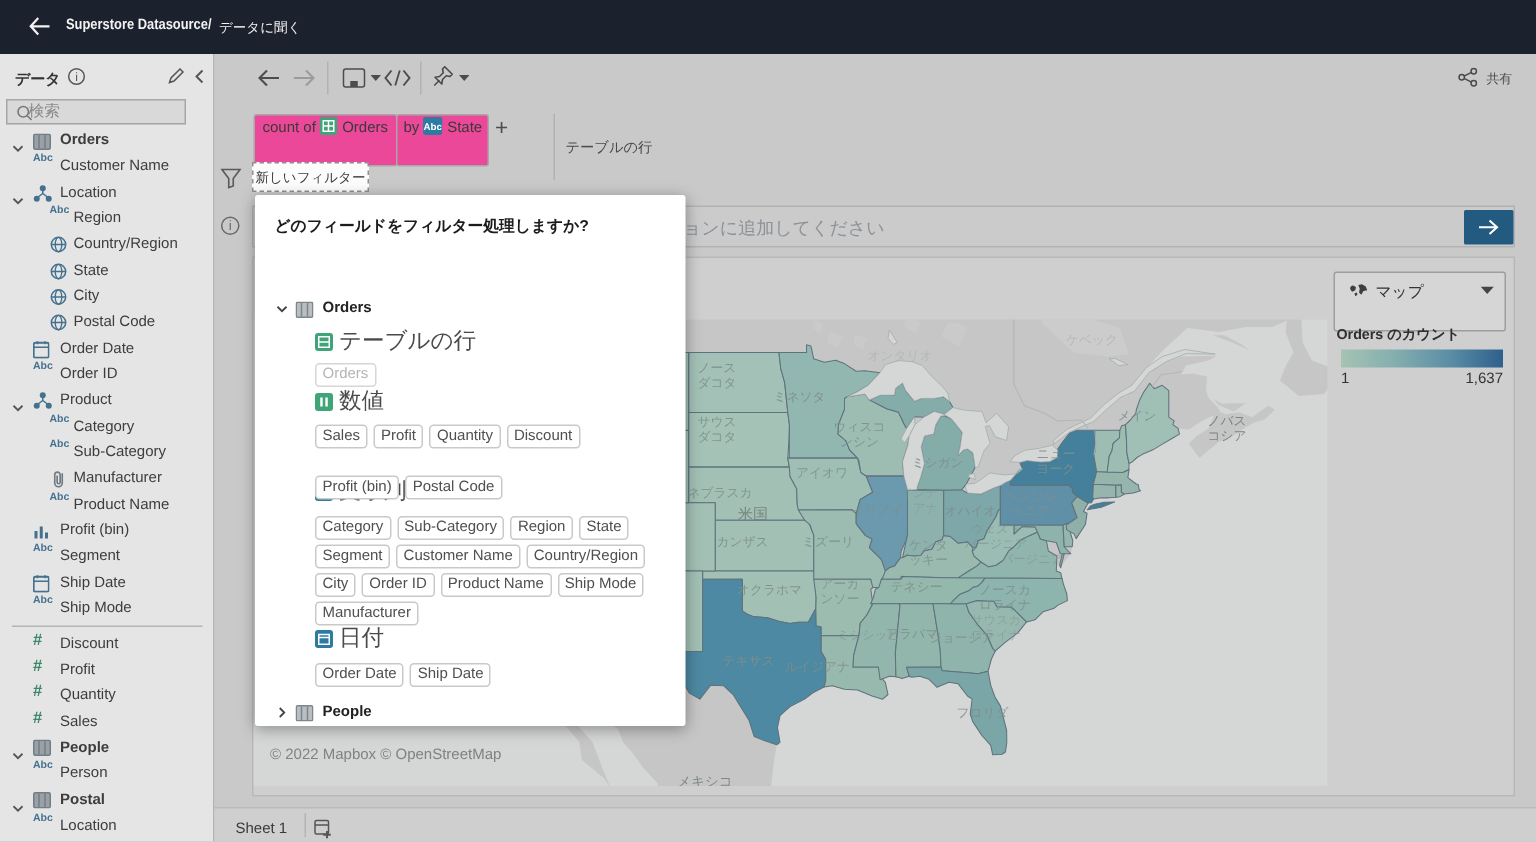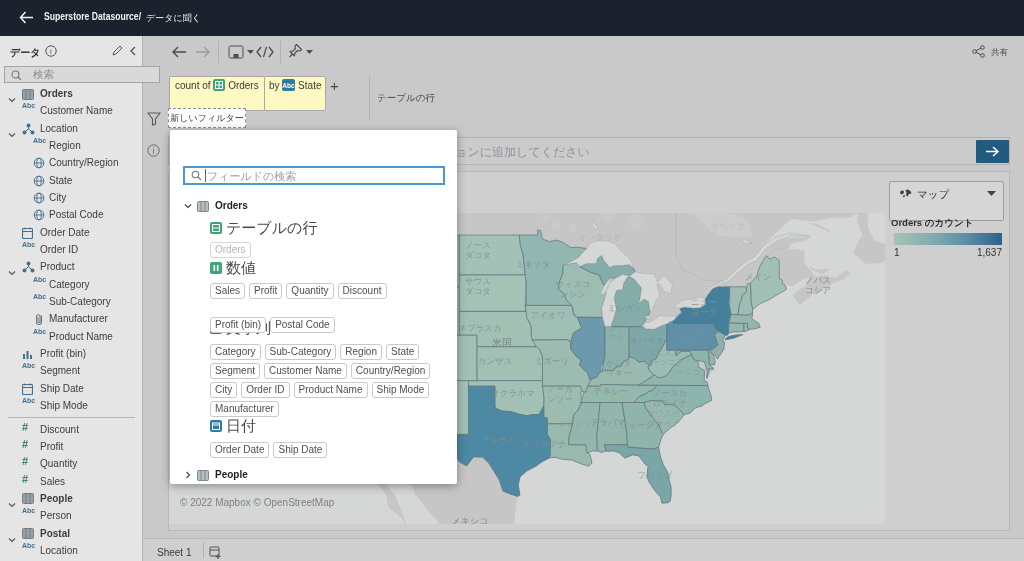--- a/index.html
+++ b/index.html
@@ -4,26 +4,26 @@
 *{margin:0;padding:0;box-sizing:border-box;font-family:"Liberation Sans",sans-serif}
 html,body{width:1024px;height:561px;overflow:hidden;background:#c9c9c9;position:relative}
 .abs{position:absolute}
 
 #nav{position:absolute;left:0;top:0;width:1024px;height:36px;background:#1b212d;color:#f2f2f2}
 #nav .t1{position:absolute;left:44px;top:11px;font-size:10px;font-weight:bold;transform:scaleX(0.86);transform-origin:left center;white-space:nowrap}
 #nav .t2{position:absolute;left:146px;top:12px;font-size:9px;white-space:nowrap}
 
 #side{position:absolute;left:0;top:36px;width:143px;height:525px;background:#e5e5e5;border-right:1px solid #b3b3b3}
 #side .hdr{position:absolute;left:10px;top:10px;font-size:10px;font-weight:bold;color:#333}
-#sbox{position:absolute;left:4px;top:30px;width:156px;height:17px;background:#d9d9d9;border:1px solid #a6a6a6;font-size:10.5px;color:#8a8a8a;line-height:15px;padding-left:28px}
+#sbox{position:absolute;left:4px;top:30px;width:120px;height:17px;background:#d9d9d9;border:1px solid #a6a6a6;font-size:10.5px;color:#8a8a8a;line-height:15px;padding-left:14px}
 
 .tico{position:absolute;color:#4c4c4c}
 .vsep{position:absolute;width:1px;background:#b2b2b2}
 
-.qpill{position:absolute;height:35px;background:#fef9c3;border:1px solid #a8a8a8;border-radius:2px;font-size:10px;color:#3a3a3a;line-height:17px;padding:0 5px;white-space:nowrap}
+.qpill{position:absolute;height:35px;background:#ec4899;border:1px solid #a8a8a8;border-radius:2px;font-size:10px;color:#3a3a3a;line-height:17px;padding:0 5px;white-space:nowrap}
 
 #qbar{position:absolute;left:168px;top:137px;width:842px;height:28px;background:#cbcbcb;border:1px solid #b2b2b2}
 #qbar .ph{position:absolute;left:176px;top:6px;font-size:12px;color:#8c9299;white-space:nowrap}
 #qbtn{position:absolute;left:807px;top:2px;width:33px;height:23px;background:#235a80;border-radius:1px}
 
 #viz{position:absolute;left:168px;top:171px;width:842px;height:360px;background:#cfcfcf;border:1px solid #b8b8b8}
 
 #mapdd{position:absolute;left:889px;top:181px;width:115px;height:40px;background:#d6d6d6;border:1px solid #9e9e9e;border-radius:2px}
 #legt{position:absolute;left:891px;top:217px;font-size:9.5px;font-weight:bold;color:#2e2e2e;white-space:nowrap}
 #legbar{position:absolute;left:894px;top:233px;width:108px;height:12px;background:linear-gradient(to right,#a6c3b4,#84aeae,#5b8ea6,#2f608c)}
@@ -408,28 +408,21 @@
  <div style="position:absolute;left:60px;top:3px;width:1px;height:16px;background:#b4b4b4"></div>
  <svg width="14" height="13" style="position:absolute;left:66px;top:7px">
       <rect x="1" y="1" width="9" height="9" rx="1" fill="none" stroke="#555" stroke-width="1"></rect>
       <line x1="1" y1="4" x2="10" y2="4" stroke="#555"></line>
       <line x1="9" y1="8" x2="9" y2="13" stroke="#555" stroke-width="1.3"></line>
       <line x1="6.5" y1="10.5" x2="11.5" y2="10.5" stroke="#555" stroke-width="1.3"></line>
     </svg>
 </div>
 
 <div id="pop">
- <div id="psearch">
-   <svg width="11" height="11" style="position:absolute;left:6px;top:2px">
-        <circle cx="4.5" cy="4.5" r="3.3" fill="none" stroke="#777" stroke-width="1.1"></circle>
-        <line x1="7" y1="7" x2="10" y2="10" stroke="#777" stroke-width="1.1"></line>
-      </svg>
-   <div style="position:absolute;left:20px;top:1px;width:1px;height:13px;background:#666"></div>
-   <div class="ph">フィールドの検索</div>
- </div>
+ <div class="title">どのフィールドをフィルター処理しますか?</div>
 </div>
 <div id="popc" style="position:absolute;left:170px;top:130px;width:287px;height:354px;z-index:51;pointer-events:none">
  <div style="position:relative;left:-170px;top:-130px">
   <svg class="abs" width="8" height="8" style="left:184px;top:202px;z-index:52">
         <path d="M1 2.5 L4 5.5 L7 2.5" stroke="#444" stroke-width="1.2" fill="none"></path>
       </svg>
   <svg class="abs" width="12" height="11" style="left:197px;top:201px">
         <rect x="0.5" y="0.5" width="11" height="10" rx="1" fill="#b9bec2" stroke="#7d868d"></rect>
         <line x1="4" y1="1" x2="4" y2="10" stroke="#7d868d"></line>
         <line x1="8" y1="1" x2="8" y2="10" stroke="#7d868d"></line>

